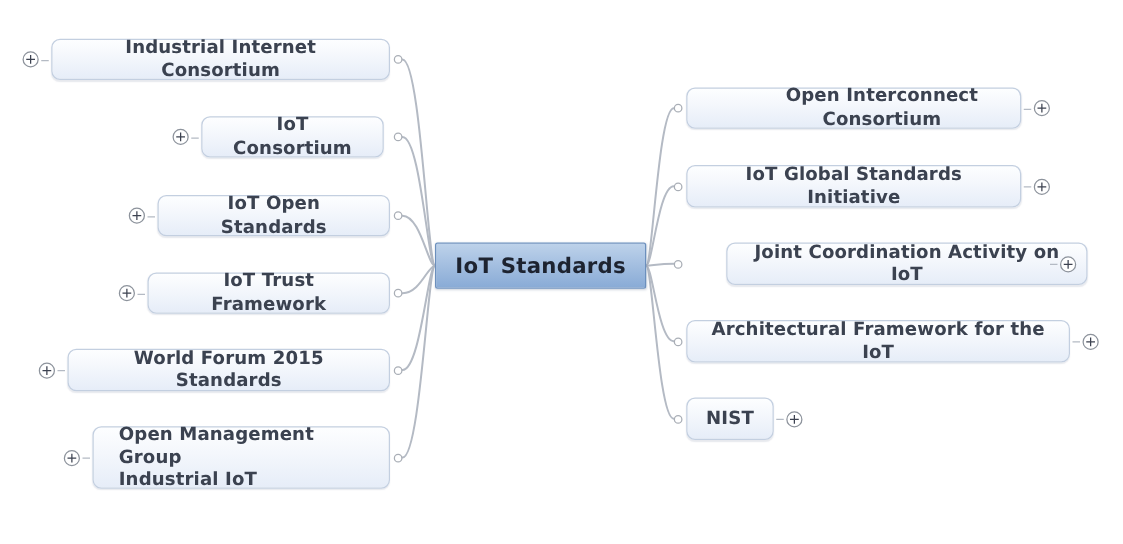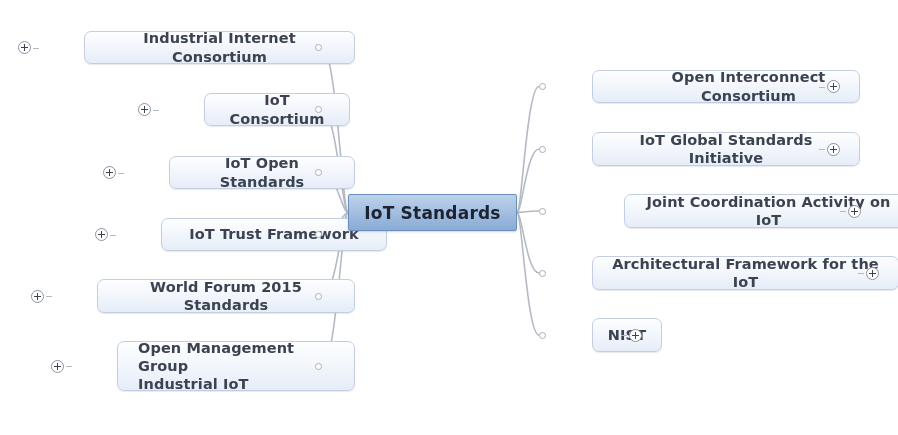--- a/index.html
+++ b/index.html
@@ -36,21 +36,20 @@
     border: 1px solid #c3cfe0;
     border-radius: 7px;
     background: linear-gradient(to bottom, #fdfeff 0%, #f4f7fc 42%, #e6edf8 100%);
     box-shadow: 0 1px 1px rgba(120,135,160,0.18);
     color: #3b4250;
     font-size: 14.5px;
     font-weight: bold;
     letter-spacing: 0.1px;
     line-height: 1.25;
     z-index: 3;
-    margin-left: 43px;
   }
   .node .label {
     display: block;
     width: 100%;
     text-align: center;
     padding: 0 14px;
     box-sizing: border-box;
     white-space: pre-line;
   }
   .node.left .label { text-align: center; }
@@ -152,21 +151,21 @@
       </div>
       <div class="toggle-stub" style="top: 109.5px; width: 6px; left: 153px;"></div>
       <div class="toggle" style="top: 103px; left: 138px;"></div>
       <div class="connector" style="top: 106px; left: 315px;"></div>
       <div class="node left" style="left: 126px; top: 156px; width: 186px; height: 33px;">
         <span class="label">IoT Open Standards</span>
       </div>
       <div class="toggle-stub" style="top: 172.5px; width: 6px; left: 118px;"></div>
       <div class="toggle" style="top: 166px; left: 103px;"></div>
       <div class="connector" style="top: 169px; left: 315px;"></div>
-      <div class="node left" style="left: 118px; top: 218px; width: 226px; height: 33px;">
+      <div class="node left" style="left: 118px; top: 218px; width: 194px; height: 33px;">
         <span class="label">IoT Trust Framework</span>
       </div>
       <div class="toggle-stub" style="top: 234.5px; width: 6px; left: 110px;"></div>
       <div class="toggle" style="top: 228px; left: 95px;"></div>
       <div class="connector" style="top: 231px; left: 315px;"></div>
       <div class="node left" style="left: 54px; top: 279px; width: 258px; height: 34px;">
         <span class="label">World Forum 2015 Standards</span>
       </div>
       <div class="toggle-stub" style="top: 296px; width: 6px; left: 46px;"></div>
       <div class="toggle" style="top: 289.5px; left: 31px;"></div>

